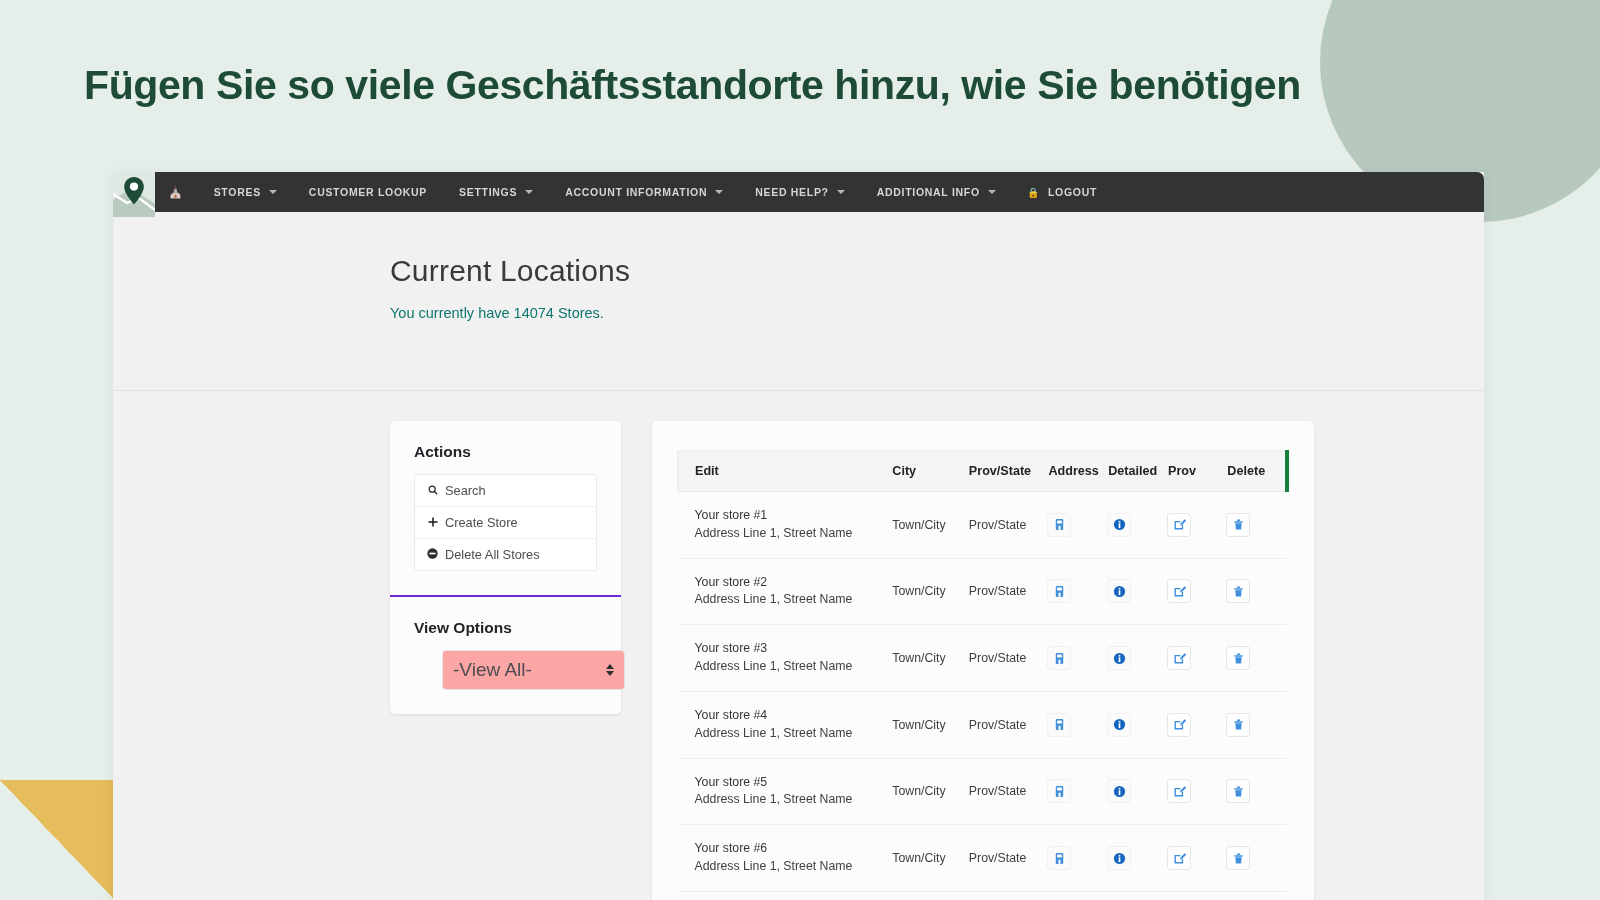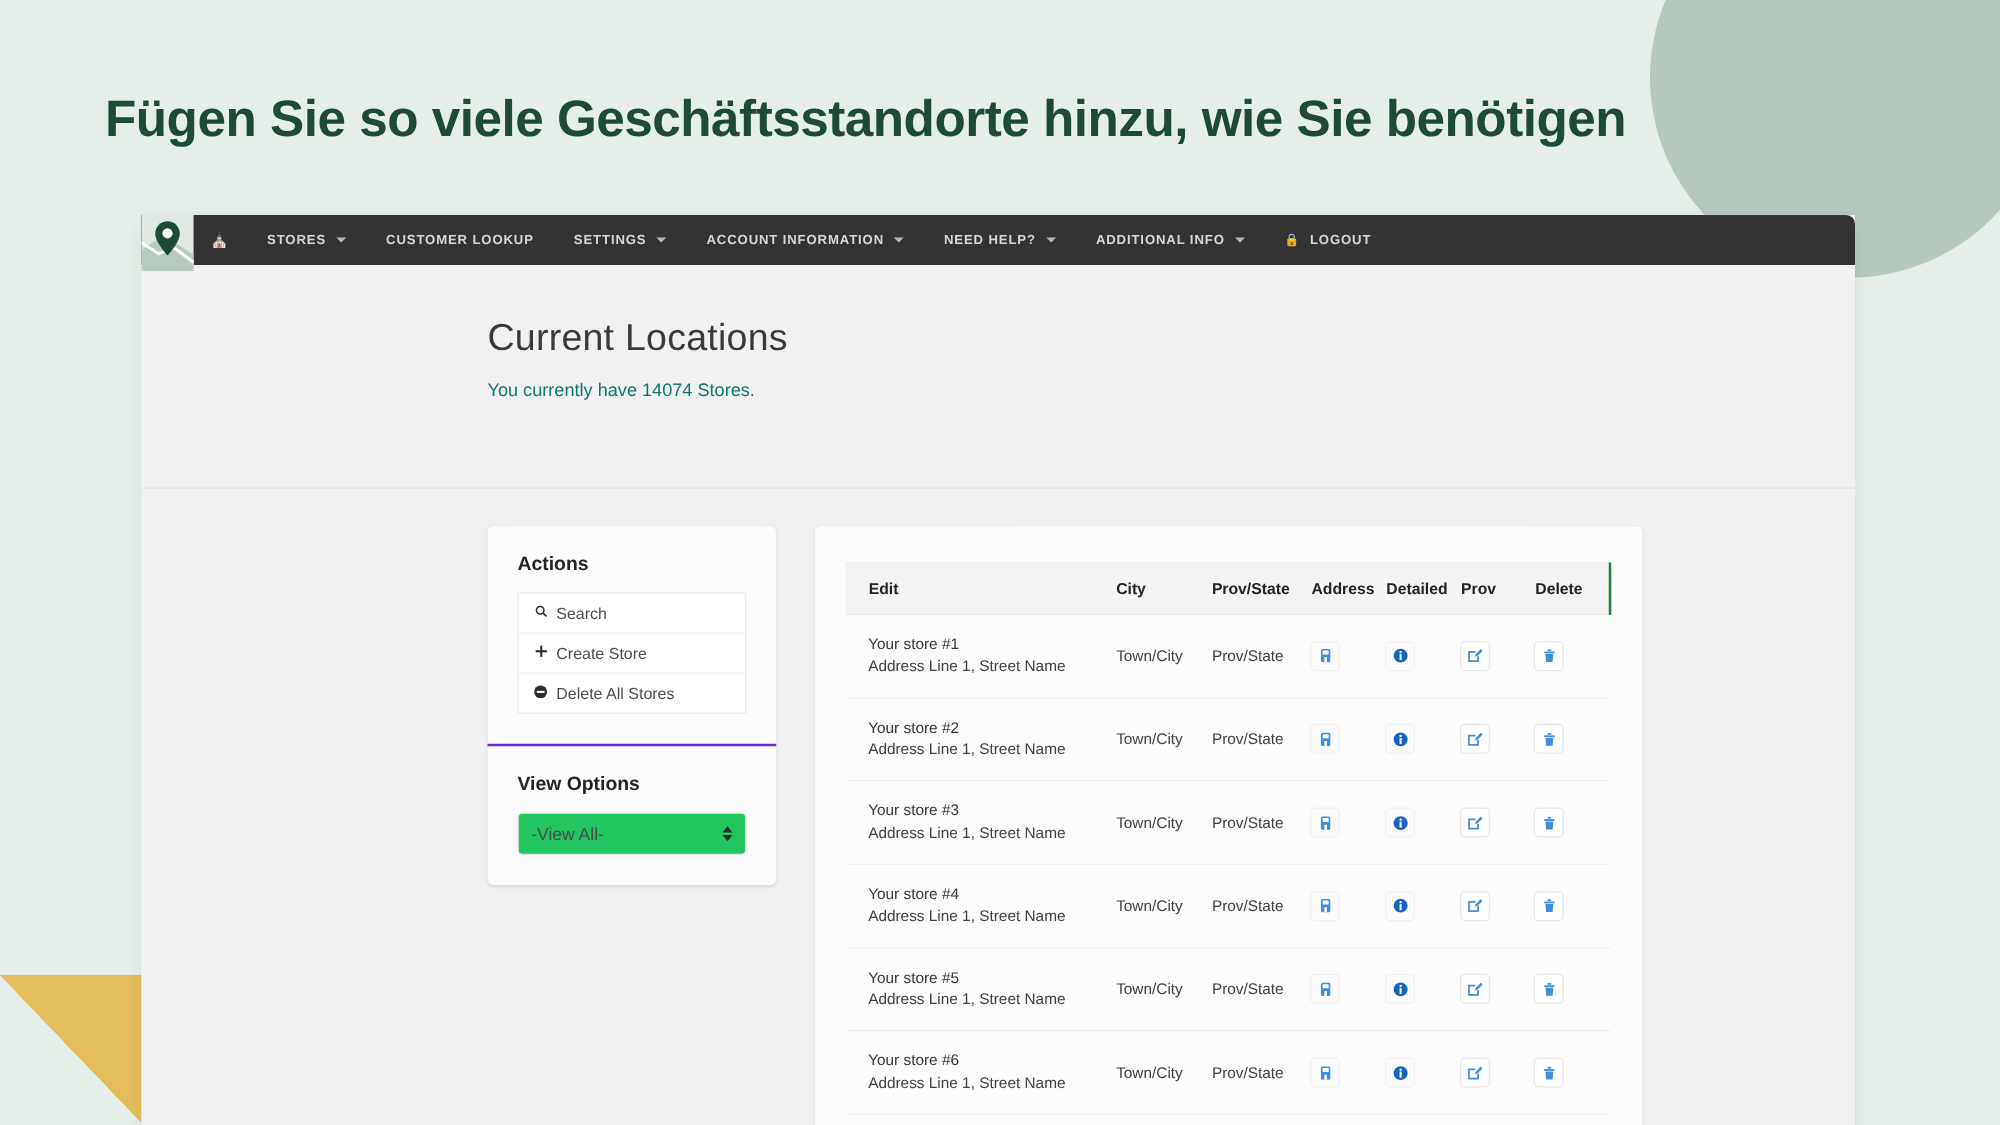--- a/index.html
+++ b/index.html
@@ -24,21 +24,21 @@
     position:absolute;
     left:0; bottom:0;
     width:115px; height:120px;
     background:linear-gradient(to bottom left, #e5bd5c 50%, rgba(0,0,0,0) 50.2%);
     z-index:0;
   }
 
   
   .headline {
     position:absolute;
-    left:84px; top:72px;
+    left:84px; top:62px;
     width:1420px;
     font-size:41px;
     font-weight:bold;
     letter-spacing:-0.4px;
     color:#1d4b38;
     z-index:3;
     white-space:nowrap;
   }
 
   
@@ -157,28 +157,29 @@
     cursor:pointer;
     background:#fff;
   }
   .list-item + .list-item { border-top:1px solid #eeeeee; }
   .li-glyph { font-size:11px; color:#2b2d31; width:11px; text-align:center; }
 
   .select-box {
     width:100%;
     border:1px solid #e3e3e3;
     border-radius:4px;
-    background:#22c55e;
+    background:#fca5a5;
     padding:8px 10px;
-    font-size:14px;
+    font-size:19px;
     color:#4b4d52;
     display:flex;
     align-items:center;
     justify-content:space-between;
     cursor:pointer;
+    margin-left:28px;
   }
   .updown {
     display:flex; flex-direction:column;
     align-items:center; gap:2px; color:#2d2f33;
   }
   .updown i {
     width:0;height:0;border-left:4px solid transparent;border-right:4px solid transparent;
   }
   .updown i.up { border-bottom:5px solid #2d2f33; }
   .updown i.dn { border-top:5px solid #2d2f33; }
@@ -191,21 +192,21 @@
     background:#f4f4f4;
     font-size:12.6px;
     font-weight:bold;
     color:#212327;
     text-align:left;
     padding:13px 0 13px 0;
     border-bottom:1px solid #e8e8e8;
     border-top:1px solid #ededed;
   }
   thead th:first-child { padding-left:17px; border-left:1px solid #ededed;}
-  thead th:last-child { border-right:2px solid #15803d;}
+  thead th:last-child { border-right:4px solid #15803d;}
   tbody td {
     padding:15px 0;
     font-size:12.3px;
     color:#3d3f44;
     border-bottom:1px solid #eeeeee;
     vertical-align:middle;
   }
   tbody td.name-cell { padding-left:17px; line-height:1.45; }
   .store-name { color:#34363b; }
   .store-addr { color:#3e4045; }

